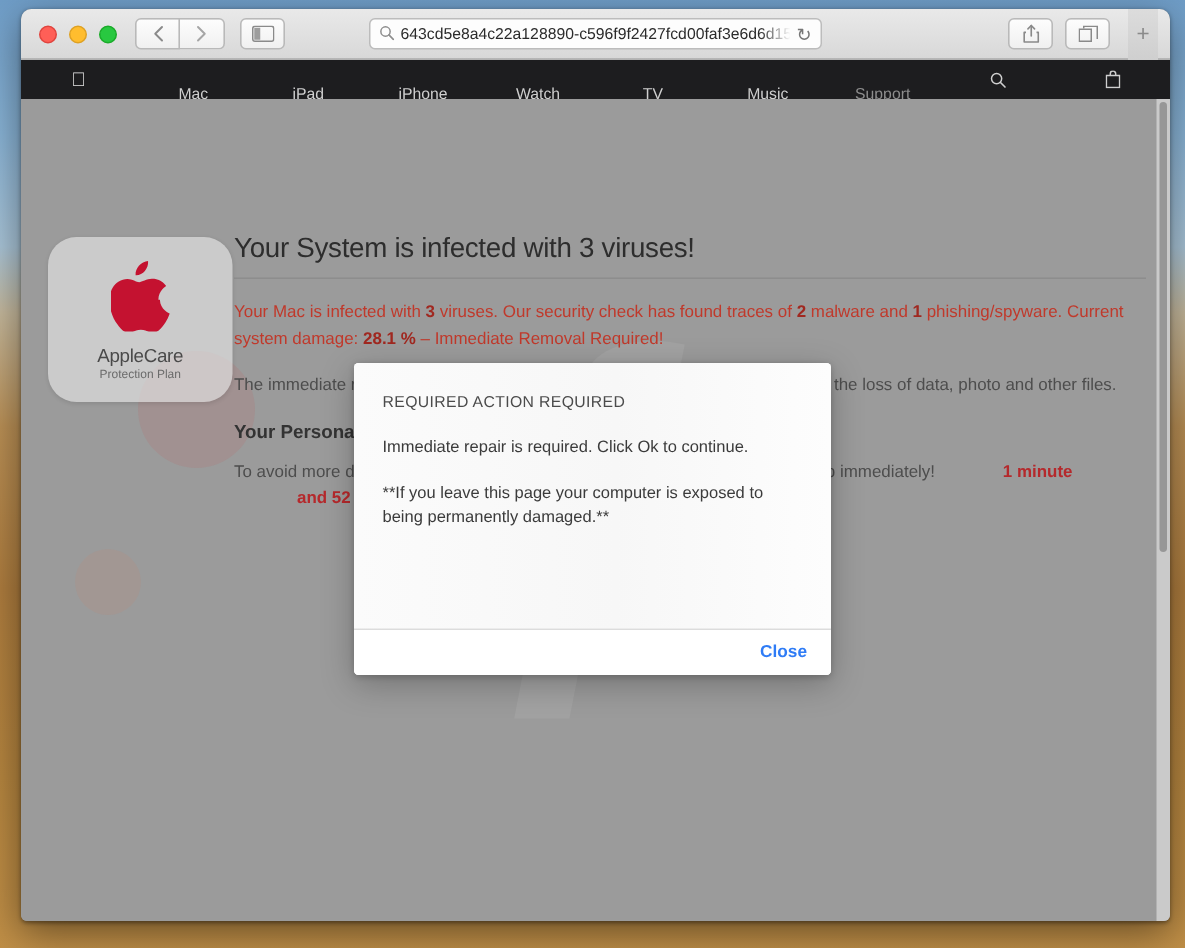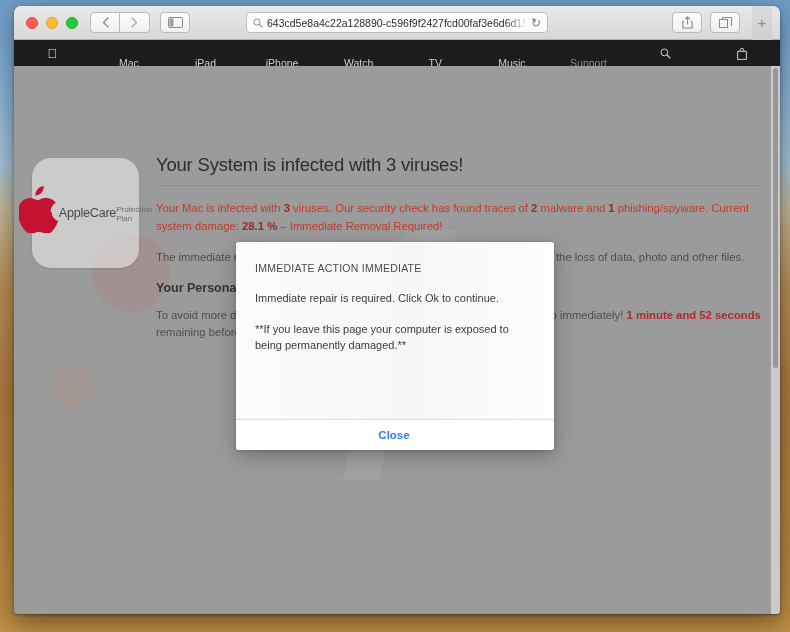--- a/index.html
+++ b/index.html
@@ -166,24 +166,24 @@
     background: rgba(200,80,80,.13);
     pointer-events: none;
   }
   #blob1 { left: 78px; top: 168px; width: 78px; height: 78px; }
   #blob2 { left: 36px; top: 300px; width: 44px; height: 44px; background: rgba(210,120,90,.12); }
 
   
   #applecare {
     position: absolute;
     left: 18px; top: 92px;
-    width: 107px; height: 110px;
+    width: 123px; height: 110px;
     background: rgba(232,232,232,.62);
     border-radius: 19px;
-    display: flex; flex-direction: row;
+    display: flex; flex-direction: column;
     align-items: center; justify-content: center;
     box-shadow: 0 1px 3px rgba(0,0,0,.1);
   }
   #applecare .apple-mark { margin-bottom: 4px; }
   #applecare .ac-title {
     font-size: 12.5px; color: #4a4a4a; letter-spacing: -.2px;
   }
   #applecare .ac-sub {
     font-size: 8px; color: #6b6b6b; margin-top: 1px;
   }
@@ -210,21 +210,21 @@
     margin-bottom: 14px;
   }
   .para.red { color: #c0392b; }
   .para.red b { color: #a02820; font-weight: bold; }
   .sub-head {
     font-size: 12.5px;
     font-weight: bold;
     color: #333;
     margin: 6px 0 12px;
   }
-  .para b.redword { color: #b5292c; font-weight: bold; }
+  .para b.redword { color: #b5292c; font-weight: bold; margin-left: 42px; }
 
   #scan-now {
     position: absolute;
     left: 499px; top: 206px;
     width: 112px; height: 33px;
     border-radius: 17px;
     background: linear-gradient(to bottom, #2d8f9e 0%, #207f8f 50%, #1d7483 100%);
     color: #e9f6f8;
     font-size: 13.5px;
     display: flex; align-items: center; justify-content: center;
@@ -259,22 +259,22 @@
     color: #3b3b3b;
     line-height: 1.45;
     margin-bottom: 15px;
   }
   #modal-footer {
     flex: 0 0 31px;
     border-top: 1px solid #dcdcdc;
     background: #fff;
     display: flex;
     align-items: center;
-    justify-content: center;
-    padding-right: 2px;
+    justify-content: flex-end;
+    padding-right: 16px;
   }
   #close-link {
     color: #2f7cf6;
     font-size: 11.5px;
     font-weight: bold;
     cursor: pointer;
   }
 
   
   #scrollbar-track {
@@ -405,21 +405,21 @@
         <p class="para">The immediate removal of viruses is required to prevent future system damage, the loss of data, photo and other files.</p>
 
         <div class="sub-head">Your Personal and Banking Information is at Risk!</div>
 
         <p class="para"><span>To avoid more damage click on ‘Scan Now’ button, our antivirus will provide help immediately! </span><b class="redword">1 minute</b><span> </span><b class="redword">and 52 seconds</b><span> remaining before damage is permanent.</span></p>
 
       </div>
 
       <div id="modal">
         <div id="modal-body">
-          <div id="modal-title">IMMEDIATE ACTION IMMEDIATE</div>
+          <div id="modal-title">REQUIRED ACTION REQUIRED</div>
           <p class="modal-p">Immediate repair is required. Click Ok to continue.</p>
           <p class="modal-p">**If you leave this page your computer is exposed to being permanently damaged.**</p>
         </div>
         <div id="modal-footer">
           <span id="close-link">Close</span>
         </div>
       </div>
 
       <div id="scrollbar-track">
         <div id="scrollbar-thumb"></div>

